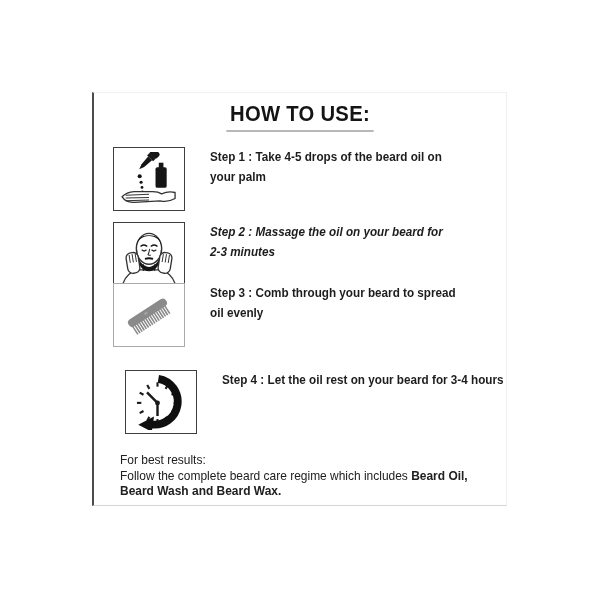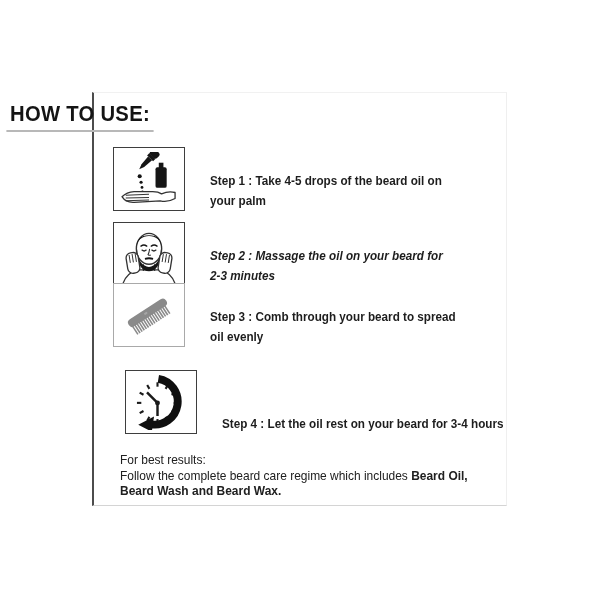--- a/index.html
+++ b/index.html
@@ -14,30 +14,31 @@
     position:absolute; left:92px; top:92px;
     width:415px; height:414px;
     box-sizing:border-box;
     border-top:1px solid #f1f1f1;
     border-right:1px solid #efefef;
     border-bottom:1px solid #d4d4d4;
     border-left:2px solid #4c4c4c;
   }
   .title-wrap {
     position:absolute; left:0; top:103px; width:600px;
+    text-align:center;
   }
   .title {
     display:inline-block;
     font-size:22px; font-weight:bold; color:#141414;
     letter-spacing:0.3px; line-height:1;
     padding:0 4px 5px;
     border-bottom:2px solid #b8b8b8;
     transform:scaleX(0.92); transform-origin:center top;
   }
-  .step { position:absolute; left:113px; display:flex; align-items:flex-end; }
+  .step { position:absolute; left:113px; display:flex; align-items:flex-start; }
   .step-1 { top:147px; } .step-2 { top:222px;font-style:italic; } .step-3 { top:283px; } .step-4 { top:370px;padding-left:12px; }
   .iconbox {
     width:72px; height:64px; box-sizing:border-box;
     border:1.5px solid #3e3e3e; background:#fff;
     display:flex; align-items:center; justify-content:center;
     flex:none;
   }
   .iconbox.light { border-color:#a9a9a9; }
   .step-text {
     margin-left:25px;

